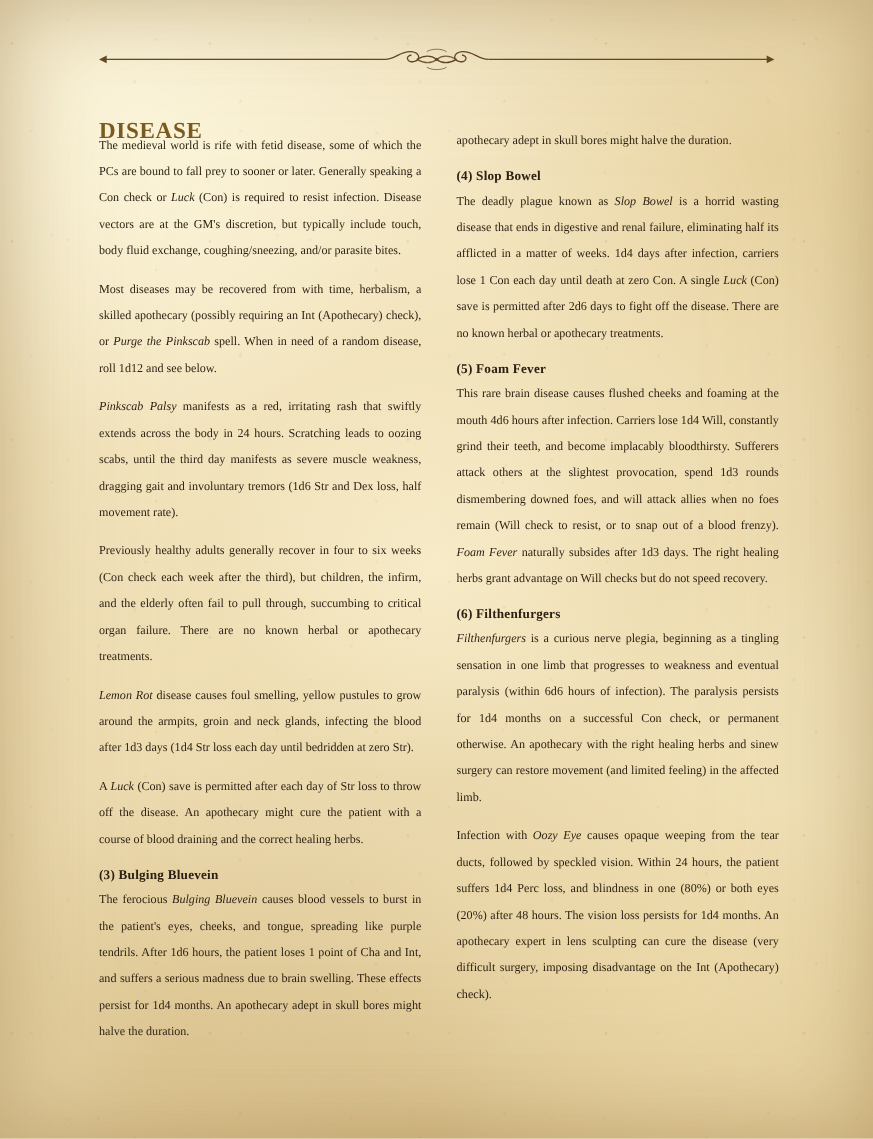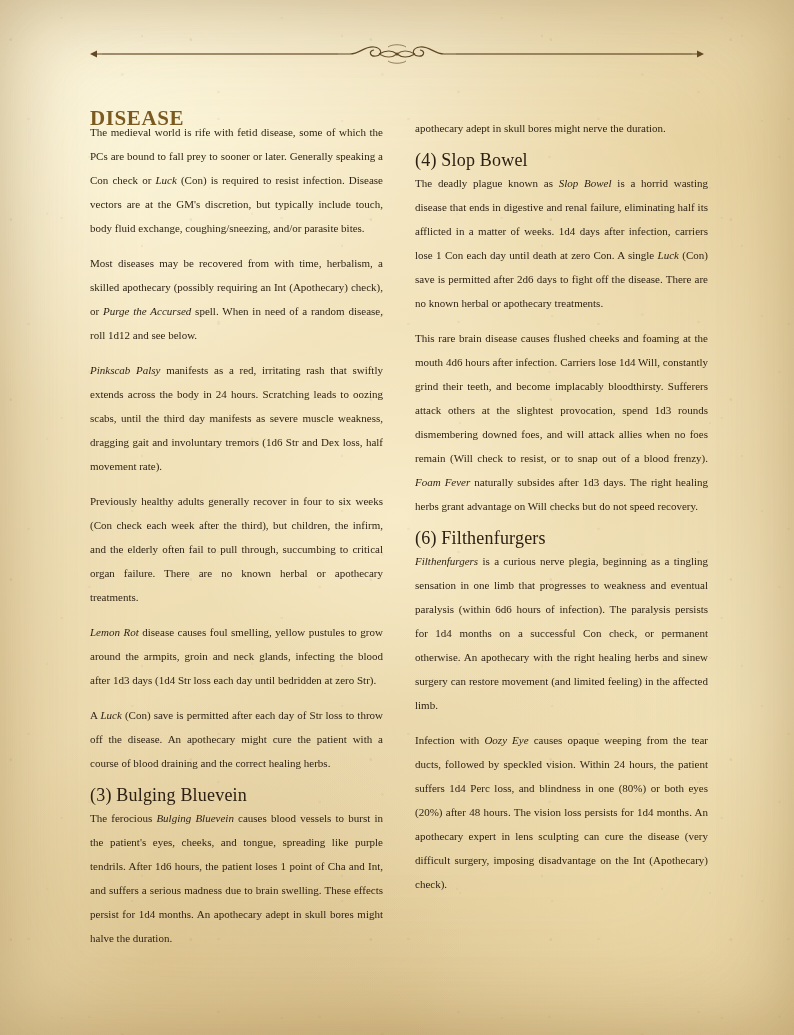--- a/index.html
+++ b/index.html
@@ -110,23 +110,23 @@
     margin: 0 0 11px 0;
     font-size: 11px;
     line-height: 24px;
     text-align: justify;
     text-justify: inter-word;
     color: #2a1f12;
     hyphens: auto;
   }
   .entry-title {
     margin: 9px 0 2px 0;
-    font-size: 18px;
+    font-size: 12px;
     line-height: 18px;
-    font-weight: normal;
+    font-weight: bold;
     color: #2b2013;
     letter-spacing: 0.2px;
   }
   .col-left .entry-title:first-child,
   .col-right .entry-title:first-child { margin-top: 0; }
   i, em { font-style: italic; }
 </style>
 </head>
 <body>
 
@@ -155,44 +155,48 @@
       <path d="M300 6 C304 3 314 3 318 6" stroke-width="0.8" opacity="0.8"></path>
       <path d="M300 20 C304 23 314 23 318 20" stroke-width="0.8" opacity="0.8"></path>
     </svg>
   </div>
 
   <h1 class="doc-title">DISEASE</h1>
 
   <div class="columns">
     <div class="col col-left">
       <p>The medieval world is rife with fetid disease, some of which the PCs are bound to fall prey to sooner or later. Generally speaking a Con check or <i>Luck</i> (Con) is required to resist infection. Disease vectors are at the GM's discretion, but typically include touch, body fluid exchange, coughing/sneezing, and/or parasite bites.</p>
-      <p>Most diseases may be recovered from with time, herbalism, a skilled apothecary (possibly requiring an Int (Apothecary) check), or <i>Purge the Accursed</i> spell. When in need of a random disease, roll 1d12 and see below.</p>
+      <p>Most diseases may be recovered from with time, herbalism, a skilled apothecary (possibly requiring an Int (Apothecary) check), or <i>Purge the Pinkscab</i> spell. When in need of a random disease, roll 1d12 and see below.</p>
 
       <p><i>Pinkscab Palsy</i> manifests as a red, irritating rash that swiftly extends across the body in 24 hours. Scratching leads to oozing scabs, until the third day manifests as severe muscle weakness, dragging gait and involuntary tremors (1d6 Str and Dex loss, half movement rate).</p>
       <p>Previously healthy adults generally recover in four to six weeks (Con check each week after the third), but children, the infirm, and the elderly often fail to pull through, succumbing to critical organ failure. There are no known herbal or apothecary treatments.</p>
 
       <p><i>Lemon Rot</i> disease causes foul smelling, yellow pustules to grow around the armpits, groin and neck glands, infecting the blood after 1d3 days (1d4 Str loss each day until bedridden at zero Str).</p>
       <p>A <i>Luck</i> (Con) save is permitted after each day of Str loss to throw off the disease. An apothecary might cure the patient with a course of blood draining and the correct healing herbs.</p>
 
       <h2 class="entry-title">
         <span>(3)</span>
         <span>Bulging Bluevein</span>
       </h2>
       <p>The ferocious <i>Bulging Bluevein</i> causes blood vessels to burst in the patient's eyes, cheeks, and tongue, spreading like purple tendrils. After 1d6 hours, the patient loses 1 point of Cha and Int, and suffers a serious madness due to brain swelling. These effects persist for 1d4 months. An apothecary adept in skull bores might halve the duration.</p>
     </div>
 
     <div class="col col-right">
-      <p>apothecary adept in skull bores might nerve the duration.</p>
+      <p>apothecary adept in skull bores might halve the duration.</p>
 
       <h2 class="entry-title">
         <span>(4)</span>
         <span>Slop Bowel</span>
       </h2>
       <p>The deadly plague known as <i>Slop Bowel</i> is a horrid wasting disease that ends in digestive and renal failure, eliminating half its afflicted in a matter of weeks. 1d4 days after infection, carriers lose 1 Con each day until death at zero Con. A single <i>Luck</i> (Con) save is permitted after 2d6 days to fight off the disease. There are no known herbal or apothecary treatments.</p>
 
+      <h2 class="entry-title">
+        <span>(5)</span>
+        <span>Foam Fever</span>
+      </h2>
       <p>This rare brain disease causes flushed cheeks and foaming at the mouth 4d6 hours after infection. Carriers lose 1d4 Will, constantly grind their teeth, and become implacably bloodthirsty. Sufferers attack others at the slightest provocation, spend 1d3 rounds dismembering downed foes, and will attack allies when no foes remain (Will check to resist, or to snap out of a blood frenzy). <i>Foam Fever</i> naturally subsides after 1d3 days. The right healing herbs grant advantage on Will checks but do not speed recovery.</p>
 
       <h2 class="entry-title">
         <span>(6)</span>
         <span>Filthenfurgers</span>
       </h2>
       <p><i>Filthenfurgers</i> is a curious nerve plegia, beginning as a tingling sensation in one limb that progresses to weakness and eventual paralysis (within 6d6 hours of infection). The paralysis persists for 1d4 months on a successful Con check, or permanent otherwise. An apothecary with the right healing herbs and sinew surgery can restore movement (and limited feeling) in the affected limb.</p>
 
       <p>Infection with <i>Oozy Eye</i> causes opaque weeping from the tear ducts, followed by speckled vision. Within 24 hours, the patient suffers 1d4 Perc loss, and blindness in one (80%) or both eyes (20%) after 48 hours. The vision loss persists for 1d4 months. An apothecary expert in lens sculpting can cure the disease (very difficult surgery, imposing disadvantage on the Int (Apothecary) check).</p>
     </div>

